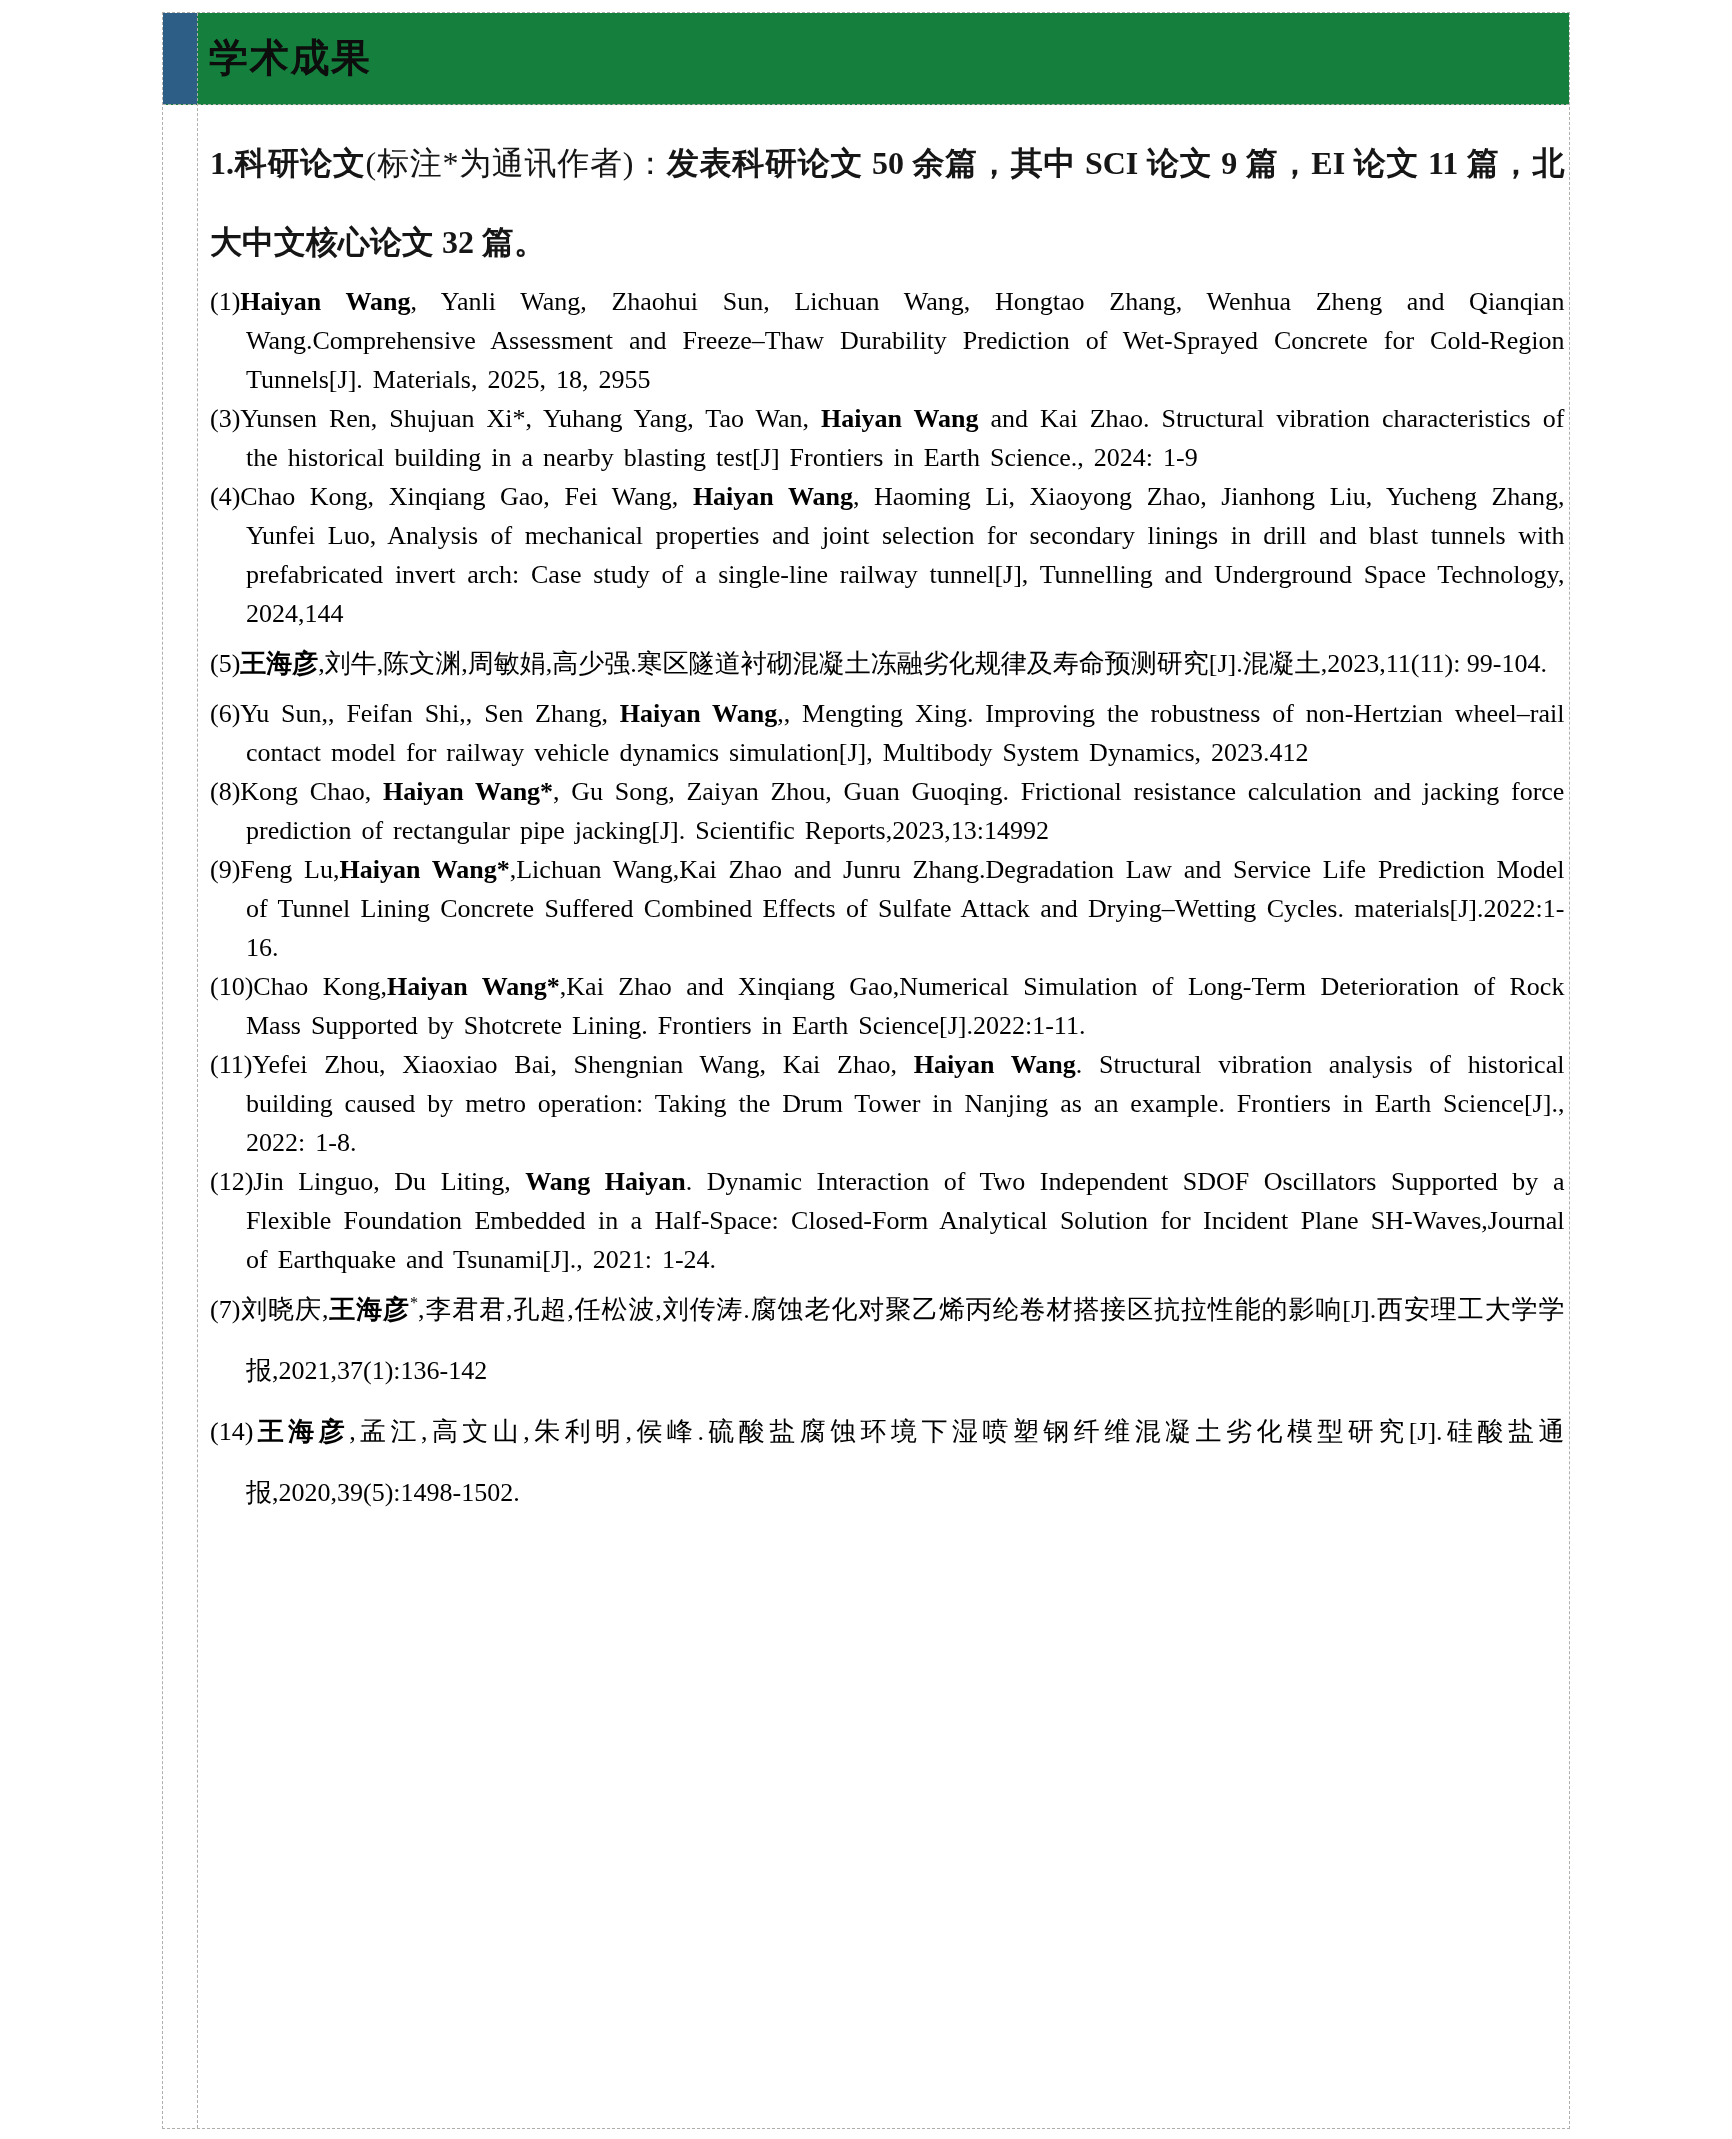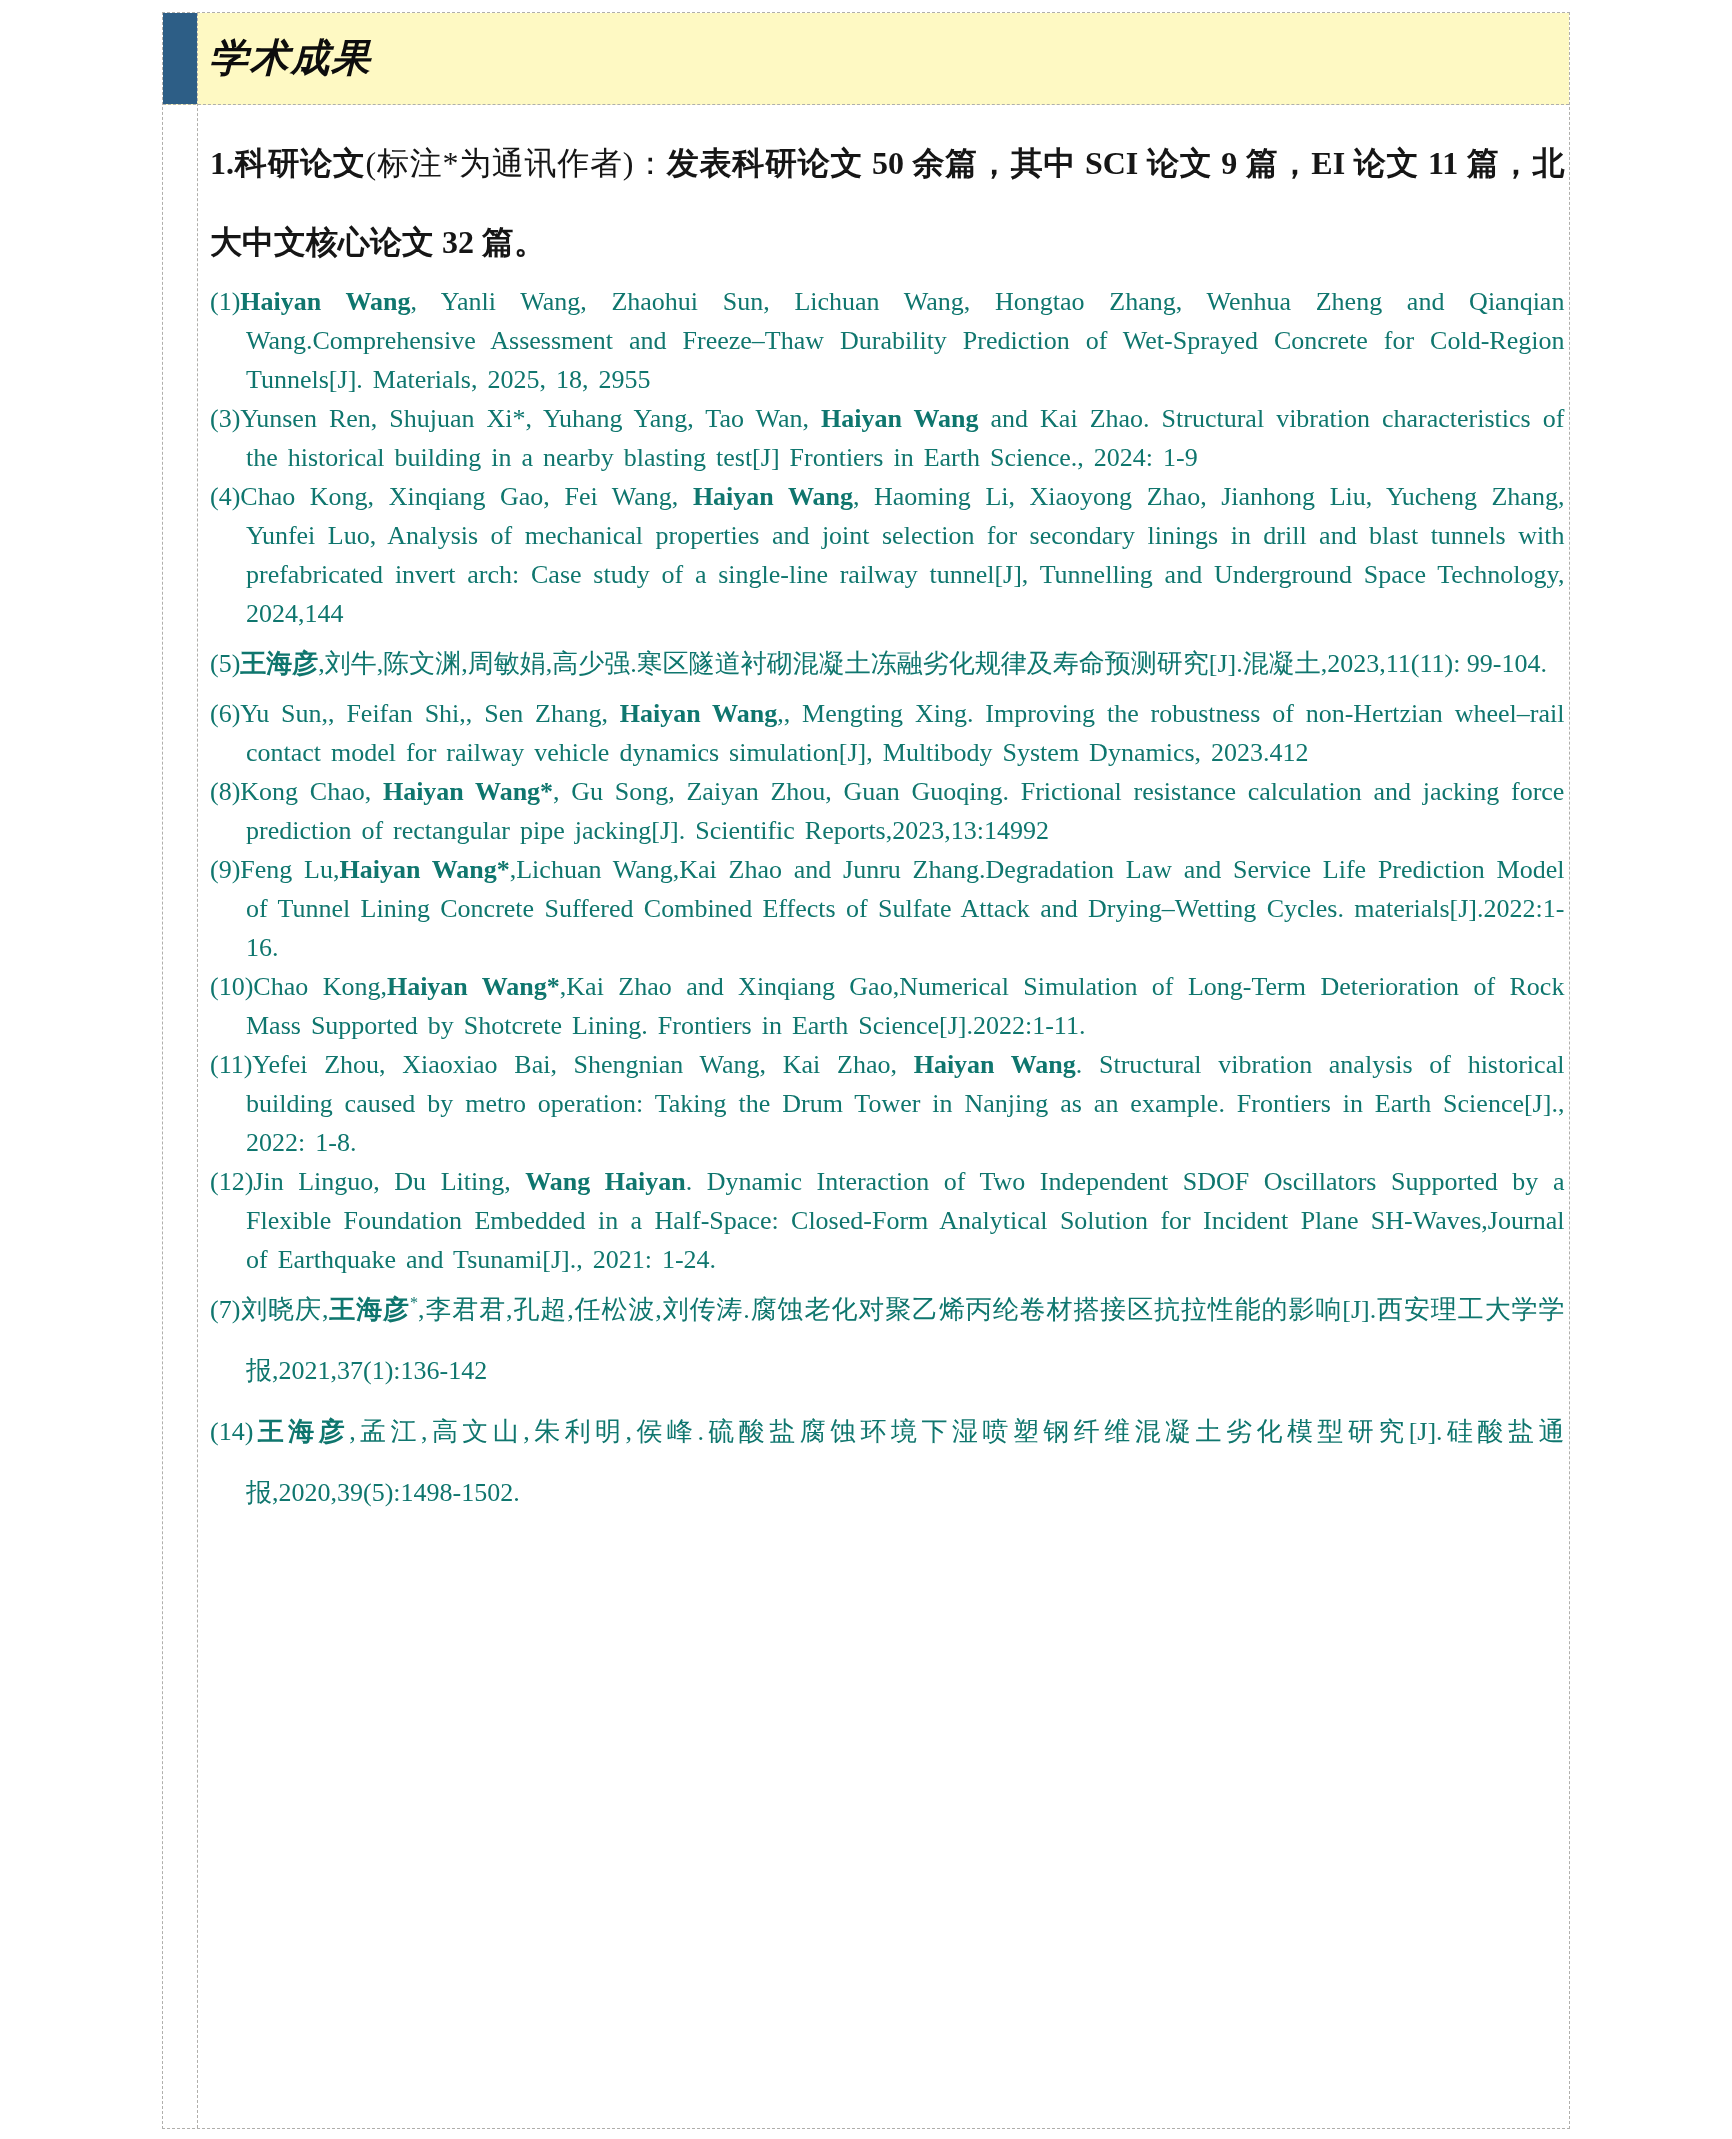--- a/index.html
+++ b/index.html
@@ -31,36 +31,36 @@
   }
   .text-area {
     position:absolute; left:47px; right:4.6px; top:111px;
   }
   p.intro {
     margin:0; font-size:32px; font-weight:400; line-height:79px;
     text-align:justify; color:#161616;
   }
   p.pub {
     margin:0; font-size:26px; text-align:justify;
-    padding-left:36px; text-indent:-36px; color:#0f766e;
+    padding-left:36px; text-indent:-36px; color:#000000;
   }
   p.pub.en { line-height:39px; word-spacing:3.5px; }
   p.pub.zh { line-height:61px; }
   .bold { font-weight:700; }
   .zh-name {
     font-family:"Liberation Sans","DejaVu Sans",sans-serif;
     font-weight:700;
   }
   sup.star { font-size:0.62em; vertical-align:super; line-height:0; }
 </style>
 </head>
 <body>
 
 <div class="frame">
-  <div class="header-band" style="background: #fef9c3; font-style: italic;">
+  <div class="header-band" style="background: #15803d;">
     <div class="accent" style="background: rgb(45, 94, 134);"></div>
     <h1 class="title">学术成果</h1>
   </div>
   <div class="vguide"></div>
   <div class="text-area">
     <p class="intro" id="intro"><span class="bold">1.科研论文</span><span>(标注*为通讯作者)：</span><span class="bold">发表科研论文 50 余篇，其中 SCI 论文 9 篇，EI 论文 11 篇，北大中文核心论文 32 篇。</span></p>
     <div id="pub-list">
         <p class="pub en"><span>(1)</span><span class="bold">Haiyan Wang</span><span>, Yanli Wang, Zhaohui Sun, Lichuan Wang, Hongtao Zhang, Wenhua Zheng and Qianqian Wang.Comprehensive Assessment and Freeze–Thaw Durability Prediction of Wet-Sprayed Concrete for Cold-Region Tunnels[J]. Materials, 2025, 18, 2955</span></p>
         <p class="pub en"><span>(3)</span><span>Yunsen Ren, Shujuan Xi*, Yuhang Yang, Tao Wan, </span><span class="bold">Haiyan Wang</span><span> and Kai Zhao. Structural vibration characteristics of the historical building in a nearby blasting test[J] Frontiers in Earth Science., 2024: 1-9</span></p>
         <p class="pub en"><span>(4)</span><span>Chao Kong, Xinqiang Gao, Fei Wang, </span><span class="bold">Haiyan Wang</span><span>, Haoming Li, Xiaoyong Zhao, Jianhong Liu, Yucheng Zhang, Yunfei Luo, Analysis of mechanical properties and joint selection for secondary linings in drill and blast tunnels with prefabricated invert arch: Case study of a single-line railway tunnel[J], Tunnelling and Underground Space Technology, 2024,144</span></p>

